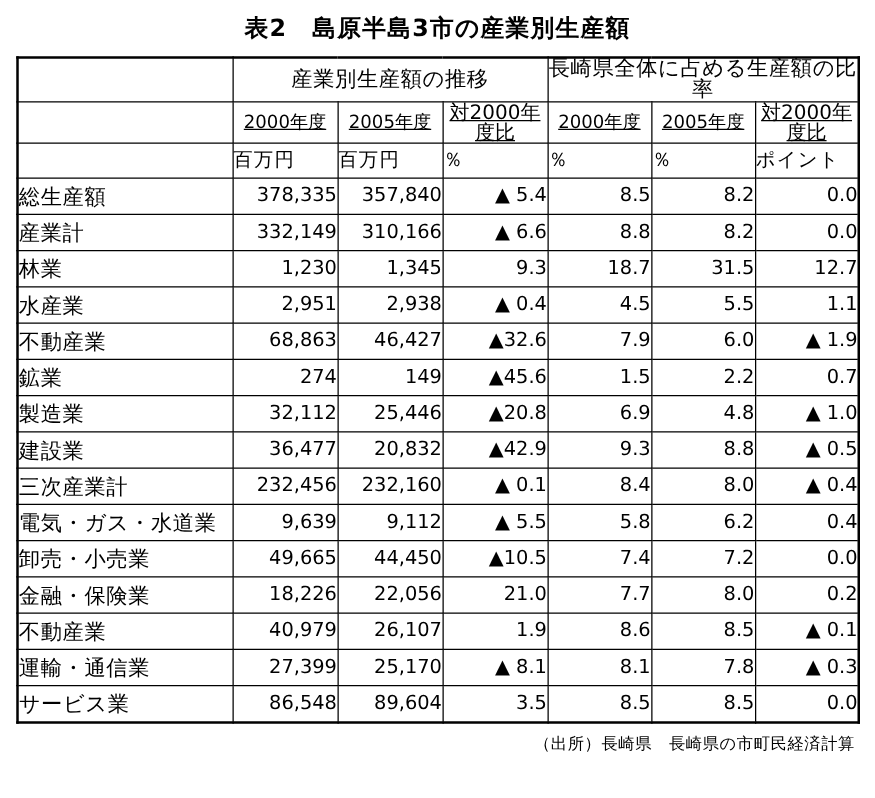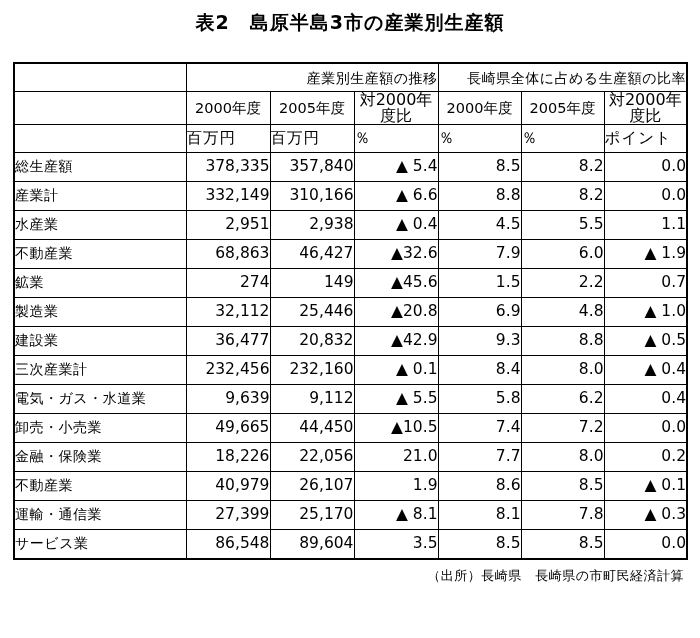--- a/index.html
+++ b/index.html
@@ -20,21 +20,21 @@
     height: 638px;
     position: relative;
     box-sizing: border-box;
   }
   .title {
     text-align: center;
     font-size: 19px;
     font-weight: bold;
     letter-spacing: 1px;
     padding-top: 10px;
-    padding-bottom: 26px;
+    padding-bottom: 9px;
   }
   .table-wrap {
     padding: 0 13px;
     box-sizing: border-box;
   }
   table.tbl {
     border-collapse: collapse;
     width: 674px;
     table-layout: fixed;
     font-size: 14.5px;
@@ -51,42 +51,43 @@
 
   
   col.c-label { width: 172px; }
   col.c-num   { width: 84px; }
   col.c-num2  { width: 83px; }
 
   .hd {
     text-align: center;
     height: 26px;
     font-size: 14.5px;
+    text-decoration: underline;
   }
   .hd-group {
-    text-align: right;
+    text-align: center;
     height: 27px;
-    font-size: 14px;
+    font-size: 17px;
     letter-spacing: 0.5px;
   }
   .hd-unit {
     text-align: left;
     height: 27px;
     font-size: 15.5px;
     letter-spacing: 1px;
   }
   .hd-small {
     font-size: 16px;
     letter-spacing: 0;
   }
   .blank-cell { border-left: 2px solid #000; border-top: 2px solid #000; }
 
   td.lbl {
     height: 28px;
-    font-size: 14px;
+    font-size: 17px;
     padding-left: 4px;
     white-space: nowrap;
     letter-spacing: 0.5px;
     font-family: Liberation Serif, serif;
   }
   td.num {
     height: 28px;
     text-align: right;
     padding-right: 7px;
     font-size: 15.5px;
@@ -163,20 +164,29 @@
           <tr>
             <td class="lbl ind1">産業計</td>
             <td class="num">332,149</td>
             <td class="num">310,166</td>
             <td class="num thick-right">▲ 6.6</td>
             <td class="num">8.8</td>
             <td class="num">8.2</td>
             <td class="num">0.0</td>
           </tr>
           <tr>
+            <td class="lbl ind3">林業</td>
+            <td class="num">1,230</td>
+            <td class="num">1,345</td>
+            <td class="num thick-right">9.3</td>
+            <td class="num">18.7</td>
+            <td class="num">31.5</td>
+            <td class="num">12.7</td>
+          </tr>
+          <tr>
             <td class="lbl ind3">水産業</td>
             <td class="num">2,951</td>
             <td class="num">2,938</td>
             <td class="num thick-right">▲ 0.4</td>
             <td class="num">4.5</td>
             <td class="num">5.5</td>
             <td class="num">1.1</td>
           </tr>
           <tr>
             <td class="lbl ind2">不動産業</td>

